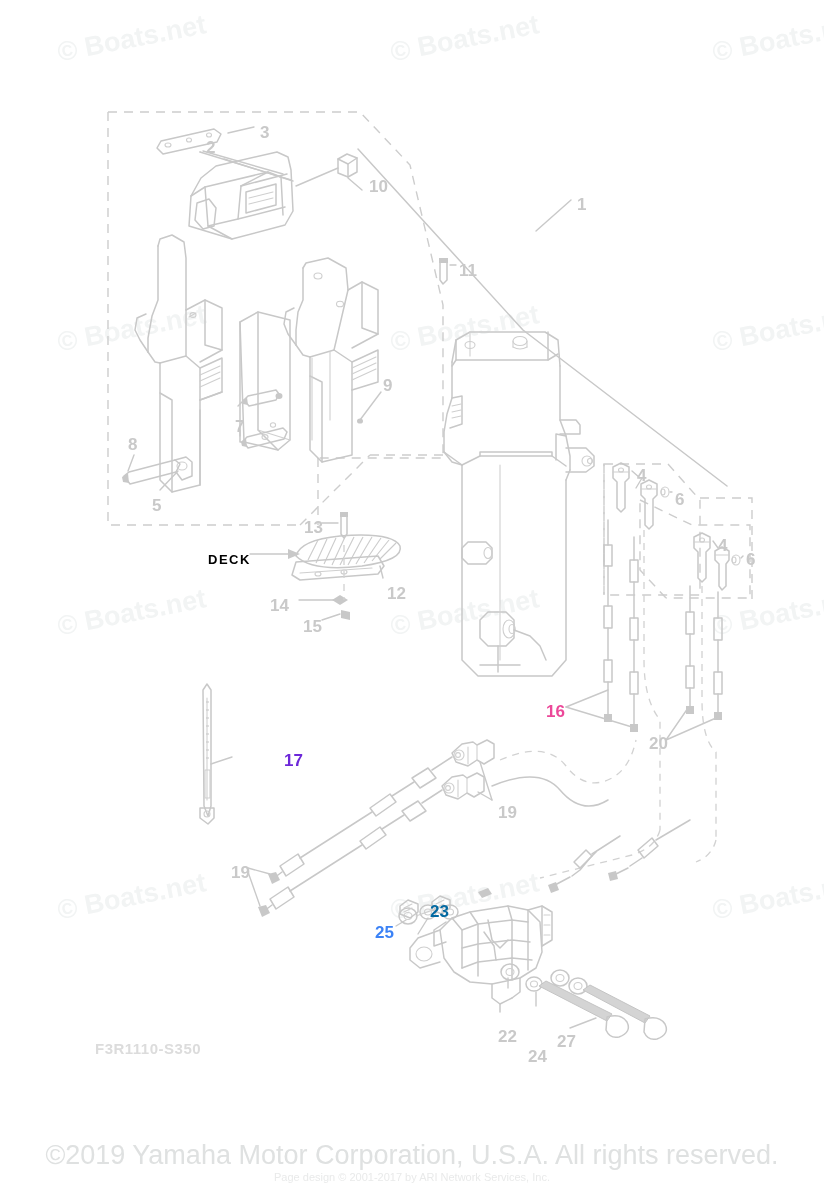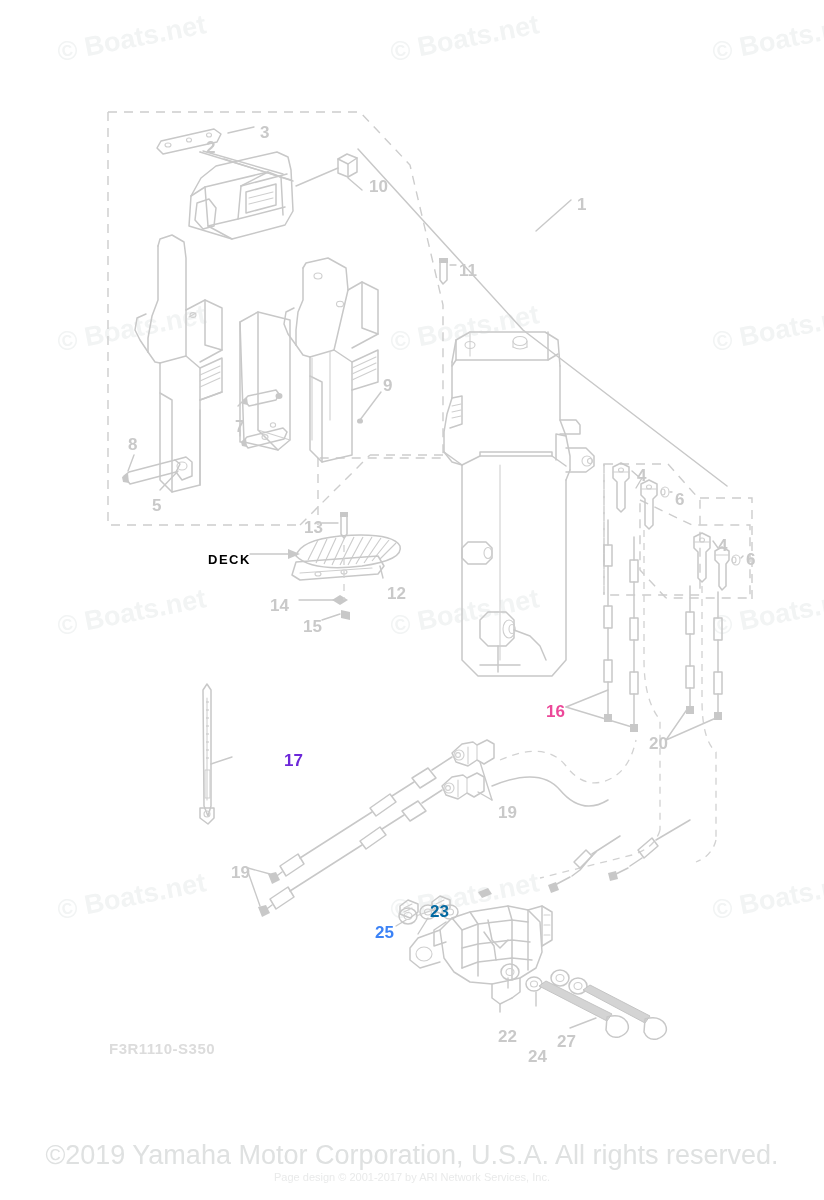--- a/index.html
+++ b/index.html
@@ -77,21 +77,21 @@
     color: #000000;
     letter-spacing: 1.5px;
     z-index: 5;
     white-space: nowrap;
     line-height: 1;
   }
 
   
   #part-number {
     position: absolute;
-    left: 109px;
+    left: 95px;
     top: 1040px;
     font-family: "Liberation Sans", sans-serif;
     font-size: 15px;
     font-weight: bold;
     color: #dcdcdc;
     letter-spacing: 0.5px;
     z-index: 5;
     white-space: nowrap;
   }
 

